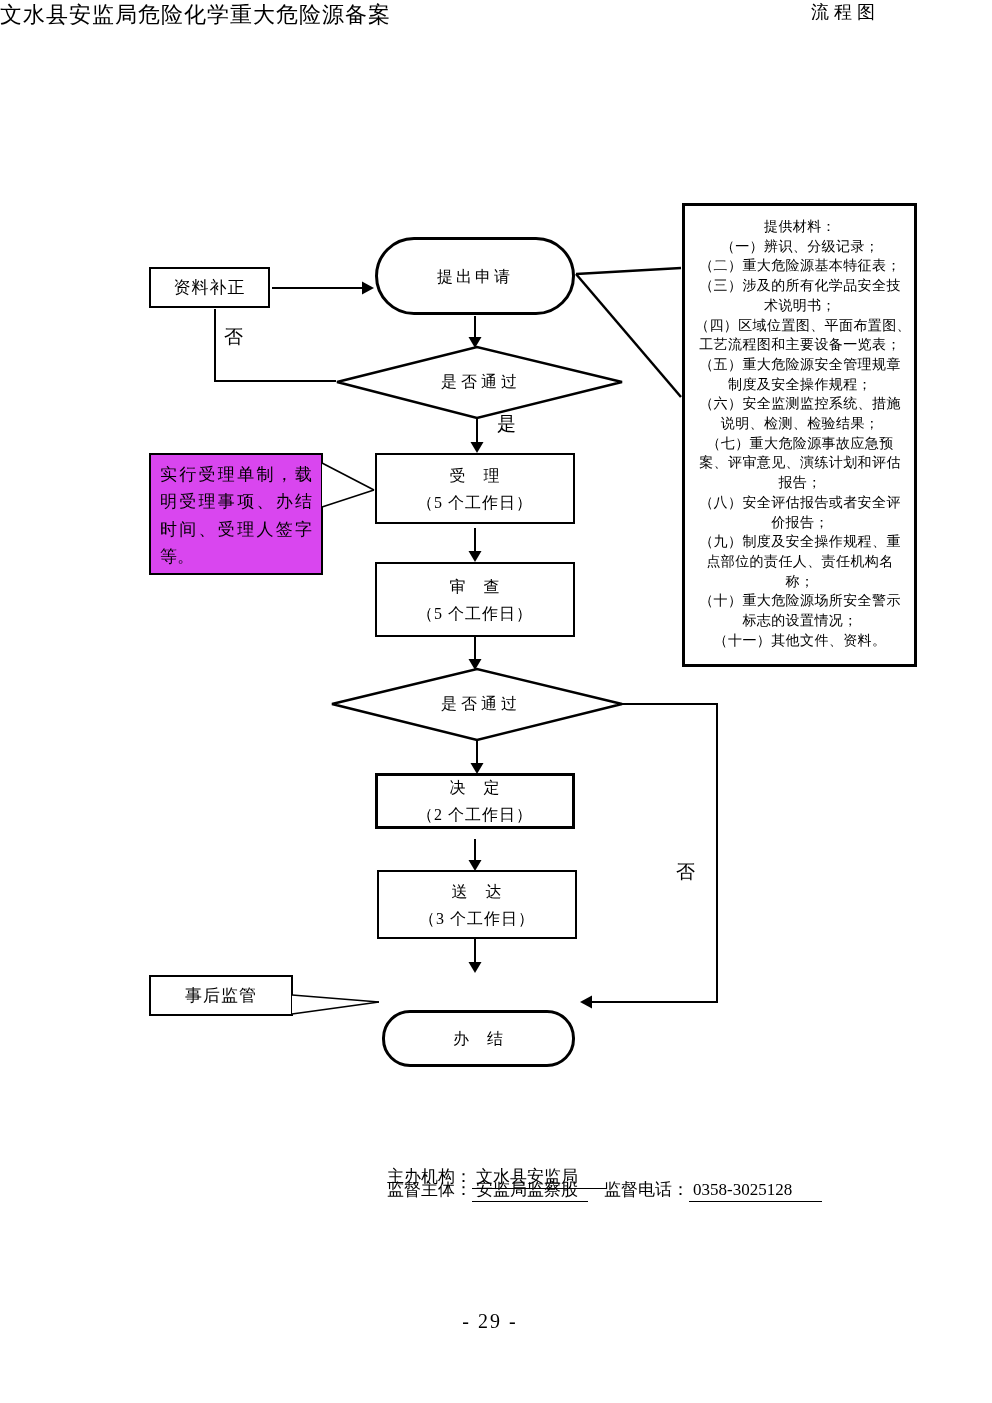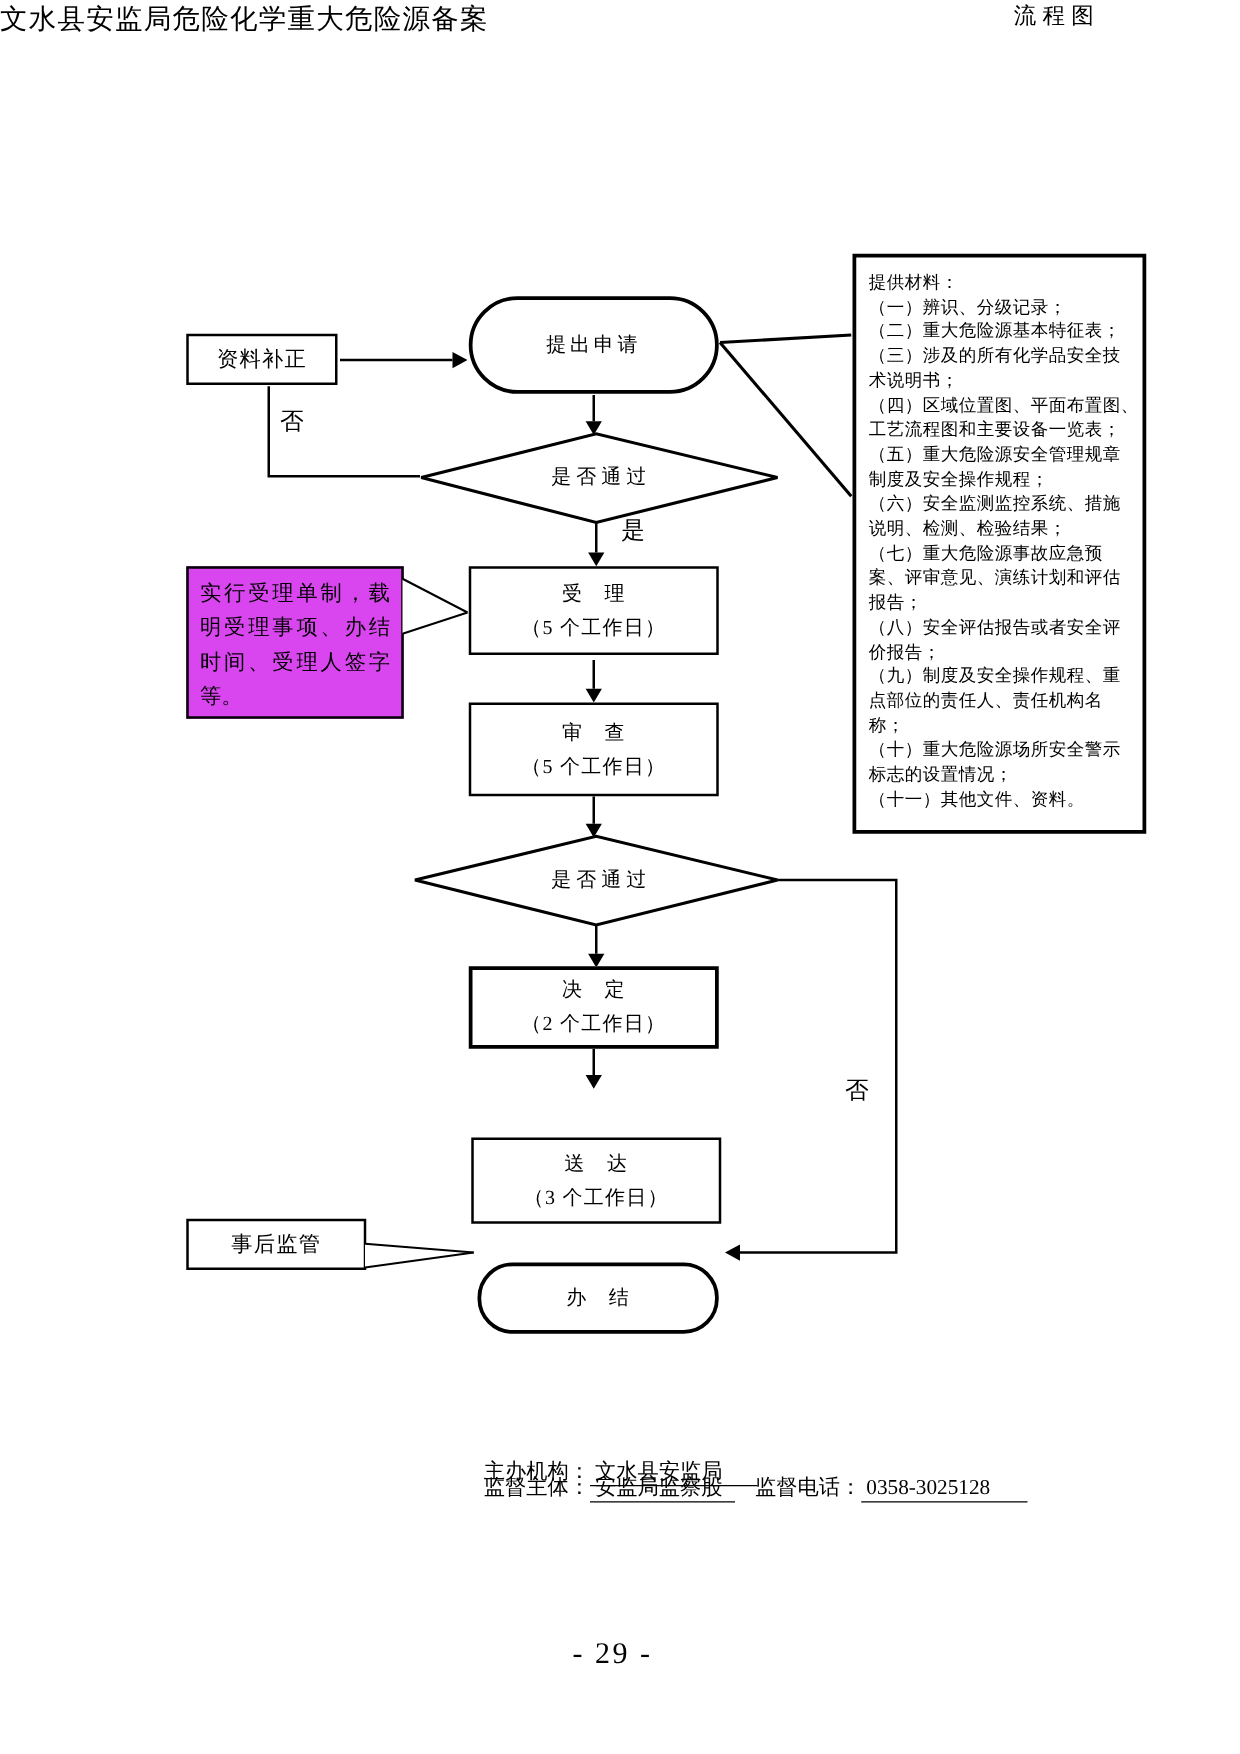--- a/index.html
+++ b/index.html
@@ -29,22 +29,22 @@
   .node .l1 { font-size:16px; line-height:27px; white-space:pre; letter-spacing:1px; }
   .node .l2 { font-size:16px; line-height:27px; white-space:pre; letter-spacing:1px; }
 
   .stadium { border-width:3px; }
   #node-apply     { left:375px; top:237px; width:200px; height:78px; border-radius:39px; }
   #node-apply .l1 { letter-spacing:3px; }
   #node-supplement{ left:149px; top:267px; width:121px; height:41px; }
   #node-supplement .l1 { font-size:17px; }
   #node-accept    { left:375px; top:453px; width:200px; height:71px; }
   #node-review    { left:375px; top:562px; width:200px; height:75px; }
-  #node-decide    { left:375px; top:773px; width:200px; height:66px; border-width:3px; }
-  #node-deliver   { left:377px; top:870px; width:200px; height:69px;margin-top:40px; }
+  #node-decide    { left:375px; top:773px; width:200px; height:56px; border-width:3px; }
+  #node-deliver   { left:377px; top:870px; width:200px; height:69px; }
   #node-complete  { left:382px; top:973px; width:193px; height:57px; border-radius:28px;margin-top:37px; }
   #node-post      { left:149px; top:975px; width:144px; height:41px; }
   #node-post .l1  { font-size:17px; }
 
   .diamond-label {
     font-size:16px; letter-spacing:4px; white-space:nowrap;
     transform:translate(-50%,-50%);
   }
   #label-decision1 { left:481px; top:382px; }
   #label-decision2 { left:481px; top:704px; }
@@ -61,36 +61,36 @@
   }
   .note-box .jline { text-align:justify; text-align-last:justify; }
   .note-box .jline.last { text-align-last:left; }
 
   .materials-box {
     left:682px; top:203px; width:235px; height:464px;
     border:3px solid #000; background:#fff;
     padding:11px 9px 8px 10px;
     font-size:14px; line-height:19.7px;
   }
-  .materials-box .mline { white-space:nowrap; letter-spacing:0.4px; }
+  .materials-box .mline { white-space:nowrap; letter-spacing:0.4px;text-align:center; }
 
   .footer-line { left:387px; font-size:17px; white-space:nowrap; }
   #footer-line1 { top:1150px; }
   #footer-line2 { top:1178px; }
   .u {
     display:inline-block; border-bottom:1.6px solid #000;
     padding:0 0 1px 4px; line-height:21px;
   }
   .u.v1 { padding-right:28px;margin-top:16px; }
   .u.v2 { padding-right:10px; margin-right:16px; }
   .u.v3 { padding-right:30px; }
 
   .page-number {
     left:0; top:1310px; width:980px; text-align:center;
-    font-size:24px; letter-spacing:2px;
+    font-size:20px; letter-spacing:2px;
   }
 </style>
 </head>
 <body>
 
 <svg class="layer" width="992" height="1403">
   <g stroke="#000" stroke-width="2" fill="none">
 
     <line x1="272" y1="288" x2="362" y2="288"></line>
 

